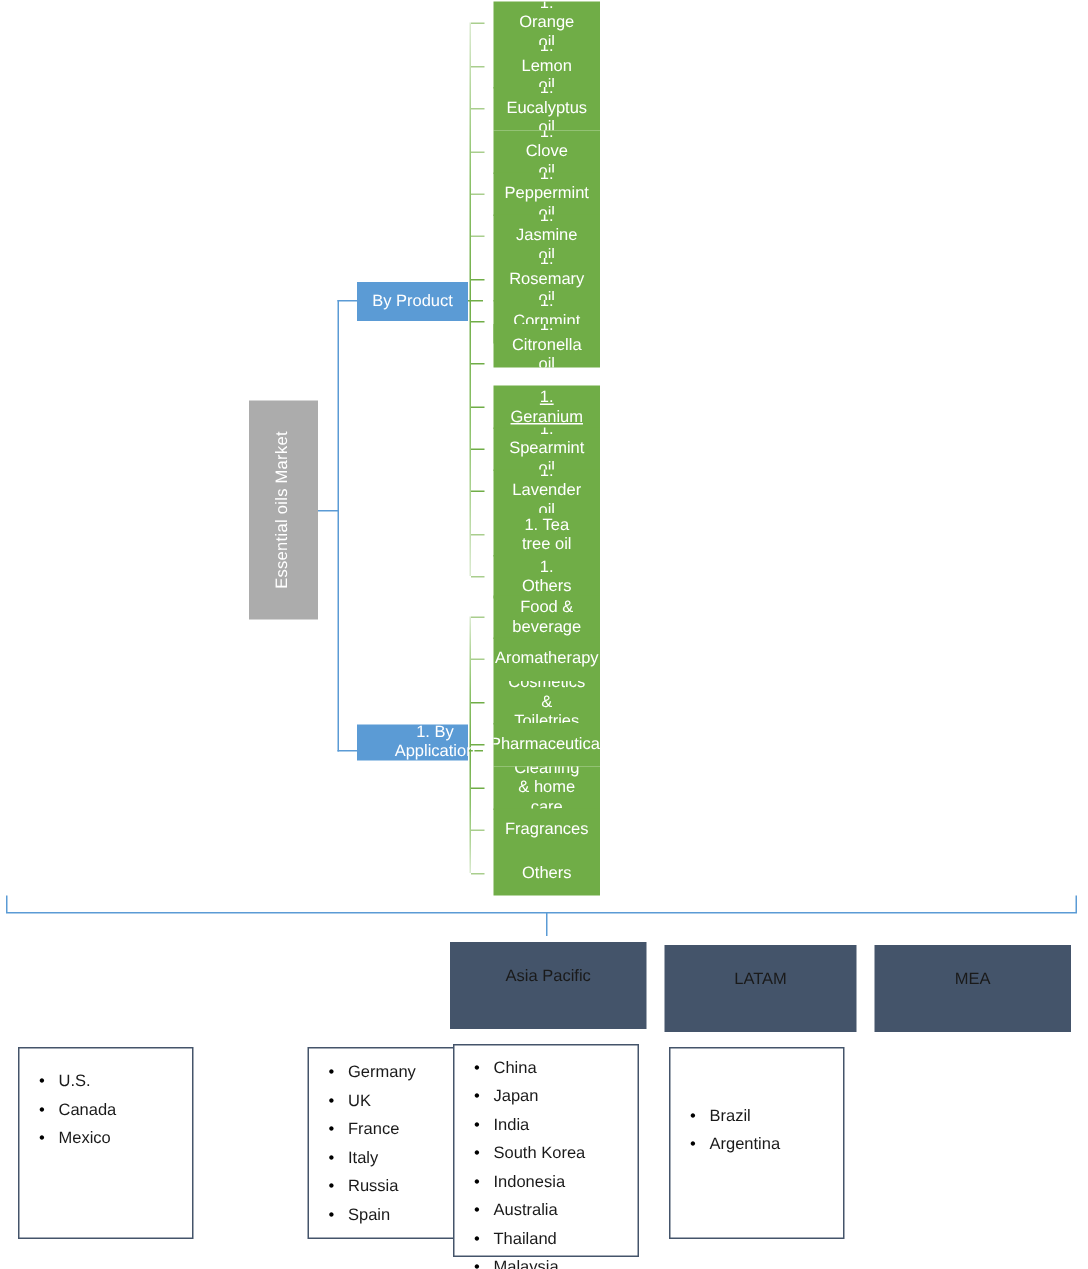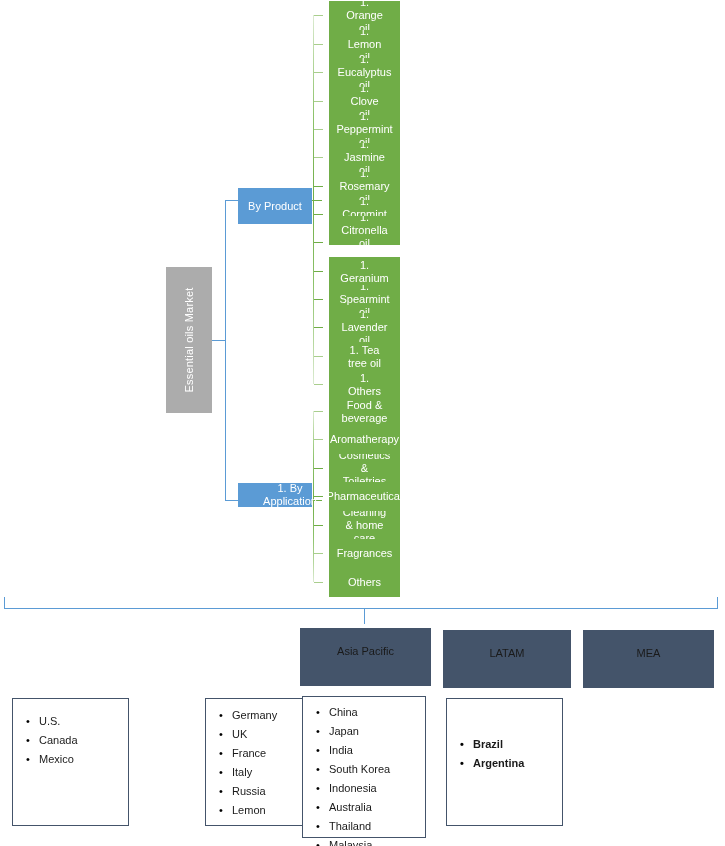--- a/index.html
+++ b/index.html
@@ -48,21 +48,21 @@
     background: #5B9BD5;
     color: #ffffff;
     font-size: 11px;
     display: flex;
     align-items: center;
     justify-content: center;
     text-align: center;
     line-height: 13px;
     padding: 1px 2px;
   }
-  .node-by-product { left: 238px; top: 188px; width: 74px; height: 36px; text-align: center; }
+  .node-by-product { left: 238px; top: 188px; width: 74px; height: 26px; text-align: center; }
   .node-by-application { left: 238px; top: 483px; width: 74px; height: 24px; padding-left: 32px; }
 
   
   .green-node {
     background: #70AD47;
     color: #ffffff;
     font-size: 11px;
     display: flex;
     align-items: center;
     justify-content: center;
@@ -200,21 +200,21 @@
   <div class="abs green-node" style="top:200px;">
     <span>1. Cornmint oil</span>
   </div>
   <div class="line h-green tick" style="left:314px; top:214px;"></div>
 
   <div class="abs green-node" style="top:216px;">
     <span>1. Citronella oil</span>
   </div>
   <div class="line h-green tick" style="left:314px; top:242px;"></div>
 
-  <div class="abs green-node" style="top:257px;">
+  <div class="abs green-node" style="top:257px;text-decoration:underline;">
     <span>1. Geranium</span>
   </div>
   <div class="line h-green tick" style="left:314px; top:271px;"></div>
 
   <div class="abs green-node" style="top:285px;">
     <span>1. Spearmint oil</span>
   </div>
   <div class="line h-green tick" style="left:314px; top:299px;"></div>
 
   <div class="abs green-node" style="top:313px;">
@@ -275,21 +275,21 @@
     </ul>
   </div>
 
   <div class="abs region-list" style="left:157px; top:698px; width:117px; height:128px; padding-top:7px;margin-left:48px;">
     <ul>
       <li>Germany</li>
       <li>UK</li>
       <li>France</li>
       <li>Italy</li>
       <li>Russia</li>
-      <li>Lemon</li>
+      <li>Spain</li>
     </ul>
   </div>
 
   <div class="abs region-list" style="left:302px; top:696px; width:124px; height:142px; padding-top:6px;">
     <ul>
       <li>China</li>
       <li>Japan</li>
       <li>India</li>
       <li>South Korea</li>
       <li>Indonesia</li>
@@ -298,21 +298,21 @@
       <li>Malaysia</li>
     </ul>
   </div>
   <div class="abs region-header" style="left:300px; top:628px; width:131px; height:58px;">
     <span>Asia Pacific</span>
   </div>
 
   <div class="abs region-header" style="left:443px; top:630px; width:128px; height:58px;">
     <span>LATAM</span>
   </div>
-  <div class="abs region-list" style="left:446px; top:698px; width:117px; height:128px; padding-top:36px;font-weight:bold;">
+  <div class="abs region-list" style="left:446px; top:698px; width:117px; height:128px; padding-top:36px;">
     <ul>
       <li>Brazil</li>
       <li>Argentina</li>
     </ul>
   </div>
 
   <div class="abs region-header" style="left:583px; top:630px; width:131px; height:58px;">
     <span>MEA</span>
   </div>
 

